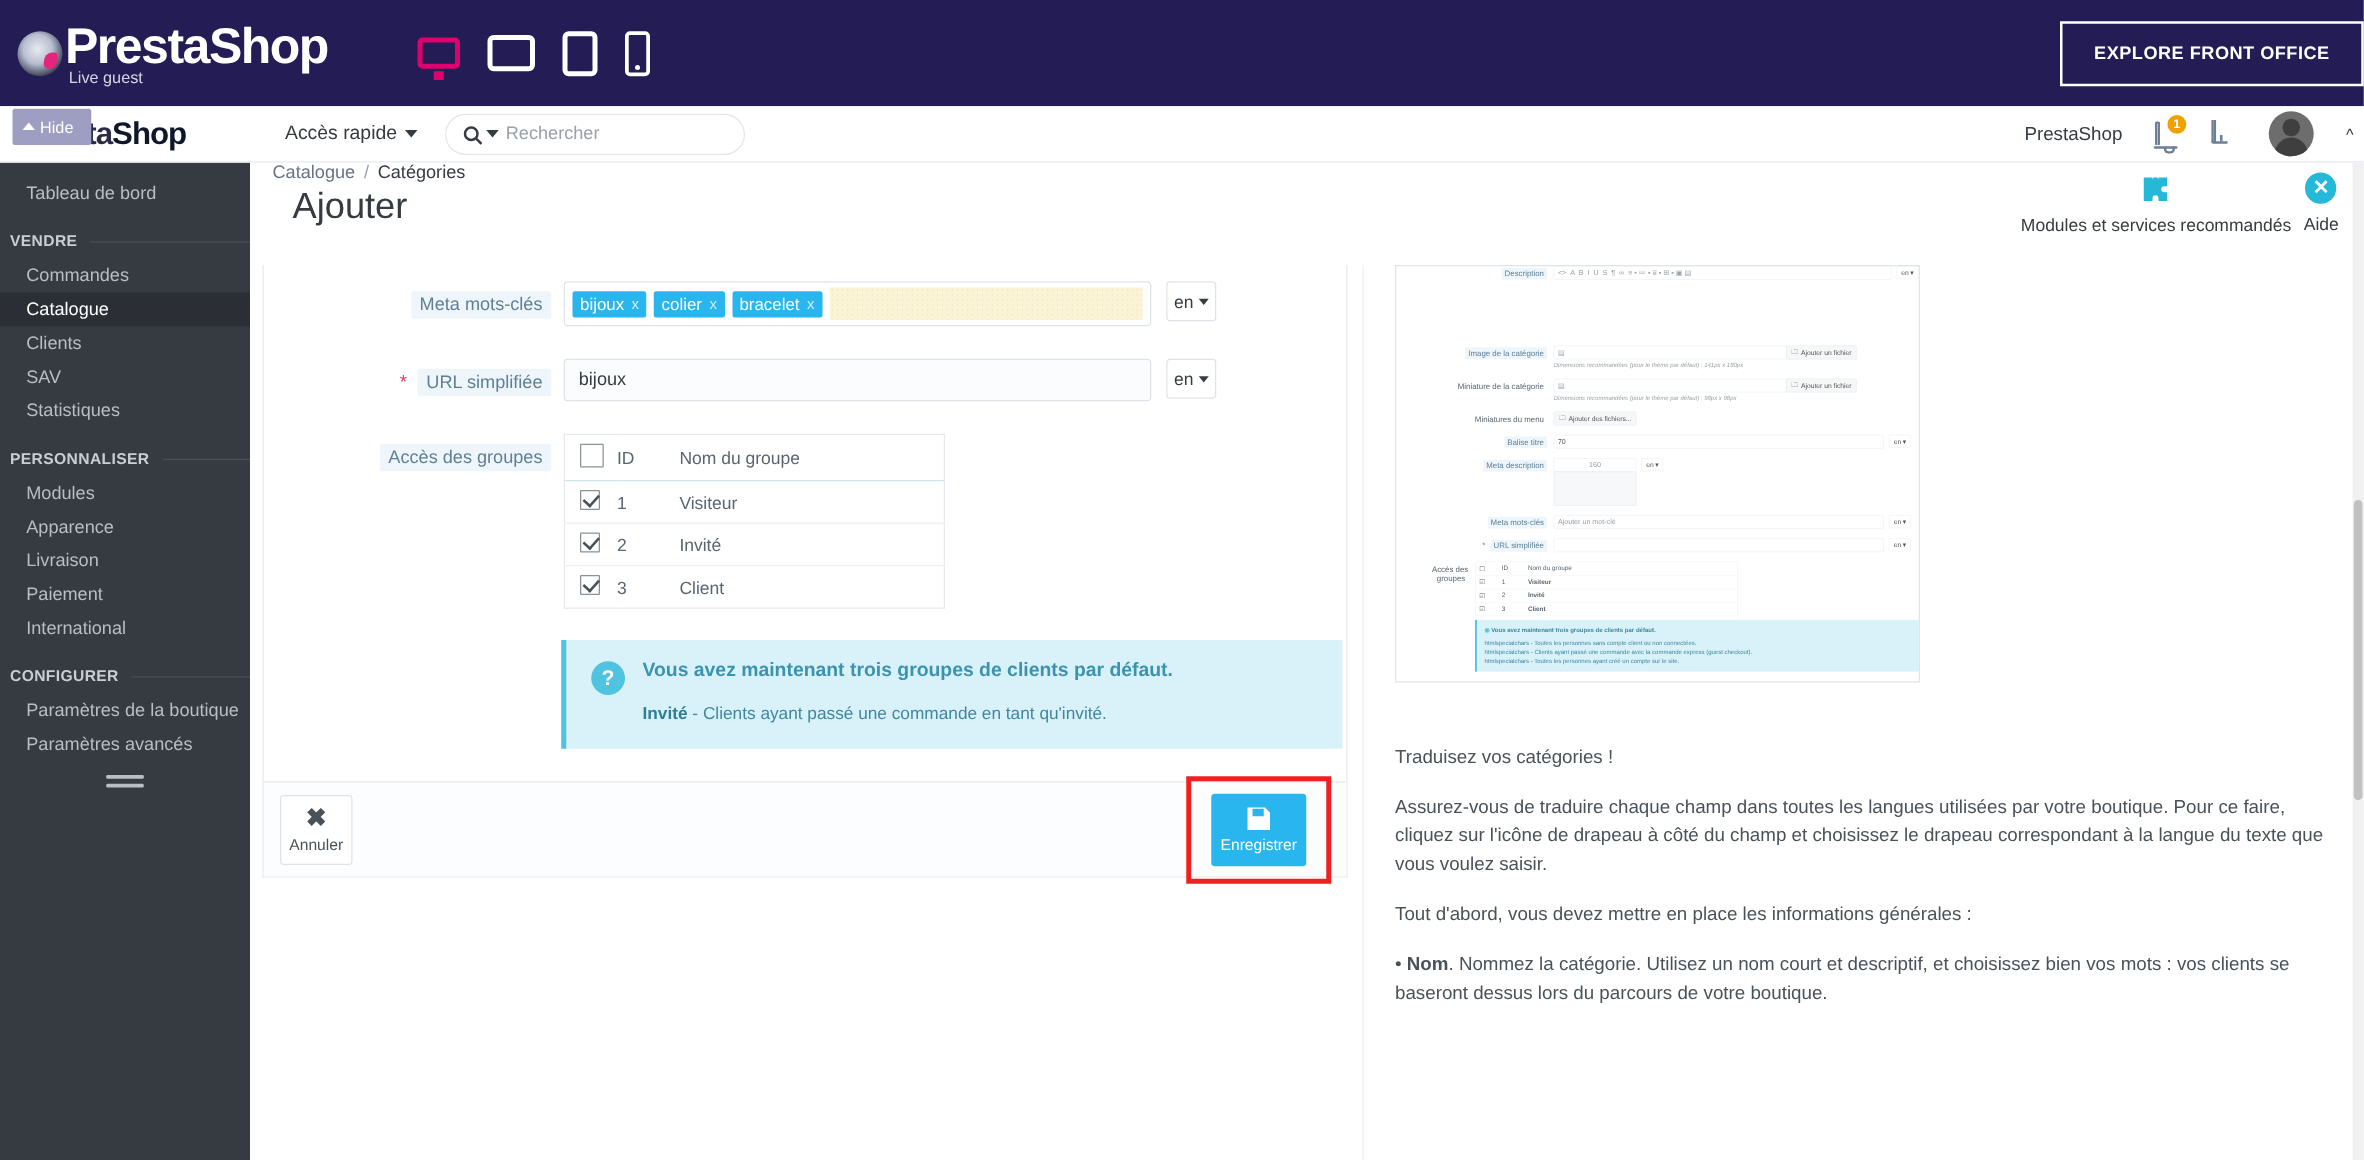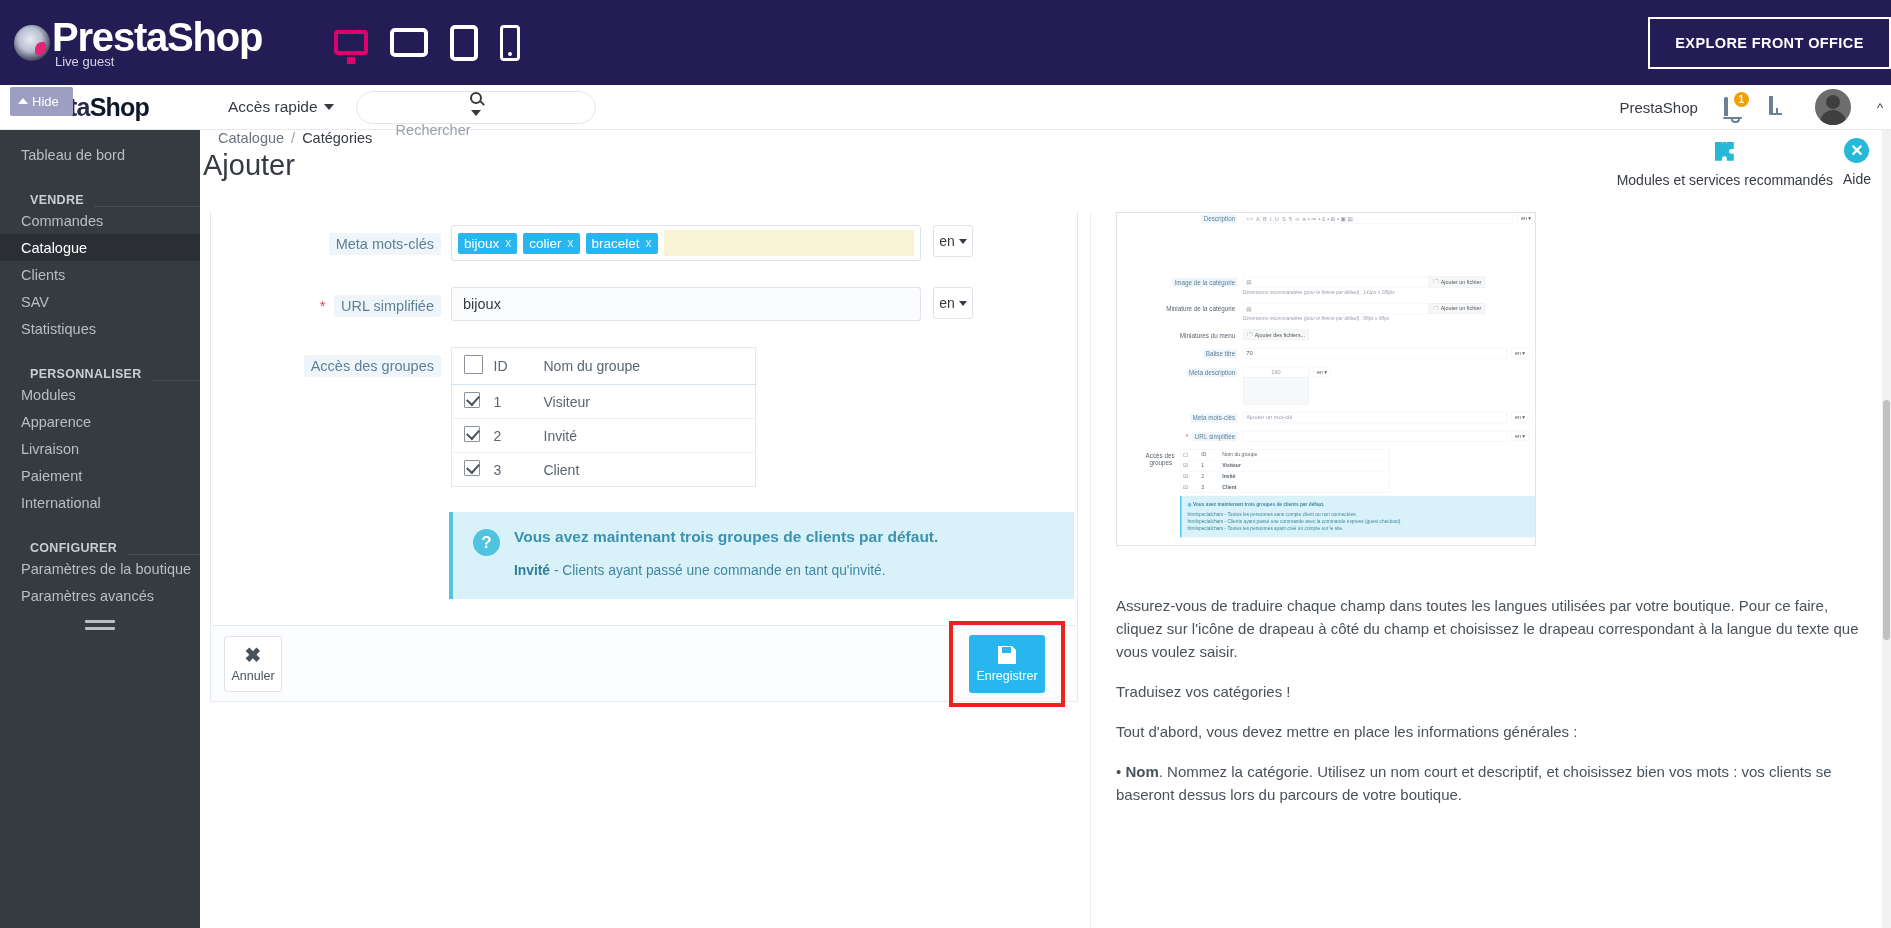--- a/index.html
+++ b/index.html
@@ -86,21 +86,21 @@
     border-bottom:6px solid #fff;
   }
   .quick-access {
     margin-left: 30px; font-size: 15.5px; color: #363a41;
     display: flex; align-items: center; gap: 6px; cursor: pointer;
   }
   .caret-dn { width:0;height:0;border-left:5px solid transparent;border-right:5px solid transparent;border-top:6px solid #363a41; }
   .search-wrap {
     margin-left: 22px; width: 240px; height: 33px;
     border: 1px solid #e3e6ec; border-radius: 17px;
-    display: flex; align-items: center; padding: 0 14px; gap: 6px; flex-direction: column;
+    display: flex; align-items: center; padding: 0 14px; gap: 6px;
   }
   .mag {
     width: 12px; height: 12px; border: 2.2px solid #363a41; border-radius: 50%;
     position: relative; flex: none;
   }
   .mag::after { content:""; position:absolute; right:-5px; bottom:-3px; width:6px;height:2.2px;background:#363a41;transform:rotate(45deg); }
   .search-input {
     border: none; outline: none; font-size: 14.5px; color: #6b7280;
     font-family: inherit; width: 160px; background: transparent;
   }
@@ -144,21 +144,21 @@
     position: absolute; top: 130px; left: 0; width: 200px; height: 798px;
     background: #363a41; overflow: hidden;
   }
   .nav-item {
     height: 27px; display: flex; align-items: center; padding-left: 21px;
     font-size: 14.5px; color: #b9bec4; cursor: pointer;
   }
   .nav-item.active { background: #2b2f35; color: #fff; }
   .nav-spacer-sm { height: 11px; }
   .nav-section {
-    display: flex; align-items: flex-end; padding-left: 30px; gap: 10px;
+    display: flex; align-items: center; padding-left: 8px; gap: 10px;
     font-size: 12.5px; font-weight: bold; color: #c9ced4;
     letter-spacing: .3px; height: 28px;
   }
   .nav-section .rule { flex: 1; height: 1px; background: #4a4f57; margin-right: 0; }
   .burger {
     position: absolute; left: 50%; transform: translateX(-50%); top: 490px;
     width: 30px;
   }
   .burger span { display:block; height:3px; background:#b9bec4; border-radius:1px; margin-bottom:4px; }
 
@@ -166,21 +166,21 @@
   .page-head {
     position: absolute; top: 130px; left: 200px; width: 1691px; height: 82px; background: #fff;
   }
   .breadcrumb {
     position: absolute; left: 18px; top: 0px; font-size: 14.5px; color: #6b7280;
     display: flex; gap: 7px; align-items: center;
   }
   .breadcrumb .sep { color: #9aa0ab; }
   .breadcrumb .cur { color: #363a41; }
   .page-title {
-    position: absolute; left: 3px; top: 19px; font-size: 29px;
+    position: absolute; left: 34px; top: 19px; font-size: 29px;
     color: #363a41; font-weight: normal;
   }
   .head-tools {
     position: absolute; right: 20px; top: 8px; display: flex; gap: 10px; align-items: flex-start;
   }
   .tool {
     display: flex; flex-direction: column; align-items: center; cursor: pointer; width: auto;
   }
   .tool-label { font-size: 14px; color: #363a41; margin-top: 8px; white-space: nowrap; }
   .puzzle { width: 28px; height: 26px; position: relative; }
@@ -717,22 +717,22 @@
         </div>
       </div>
       <div style="display:flex;border-top:1px solid #e6e9ee;padding:20px;width:1390px;">
         
         
       </div>
     </div>
   </div>
 
   <div class="help-text">
+    <p>Traduisez vos catégories !</p>
     <p>Assurez-vous de traduire chaque champ dans toutes les langues utilisées par votre boutique. Pour ce faire, cliquez sur l'icône de drapeau à côté du champ et choisissez le drapeau correspondant à la langue du texte que vous voulez saisir.</p>
-    <p>Traduisez vos catégories !</p>
     <p>Tout d'abord, vous devez mettre en place les informations générales :</p>
     <p>
       <span>•</span>
       <b>Nom</b><span>. Nommez la catégorie. Utilisez un nom court et descriptif, et choisissez bien vos mots : vos clients se baseront dessus lors du parcours de votre boutique.</span>
     </p>
   </div>
 </div>
 
 <div class="scroll-track">
   <div class="scroll-thumb"></div>

